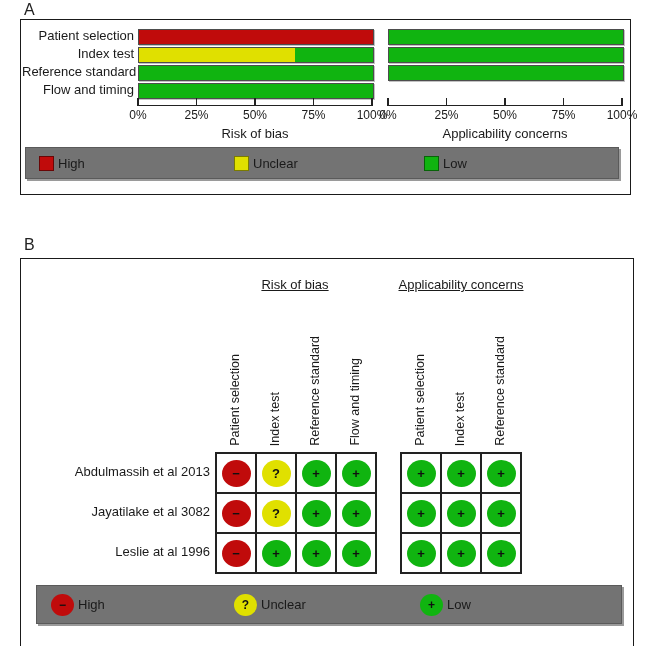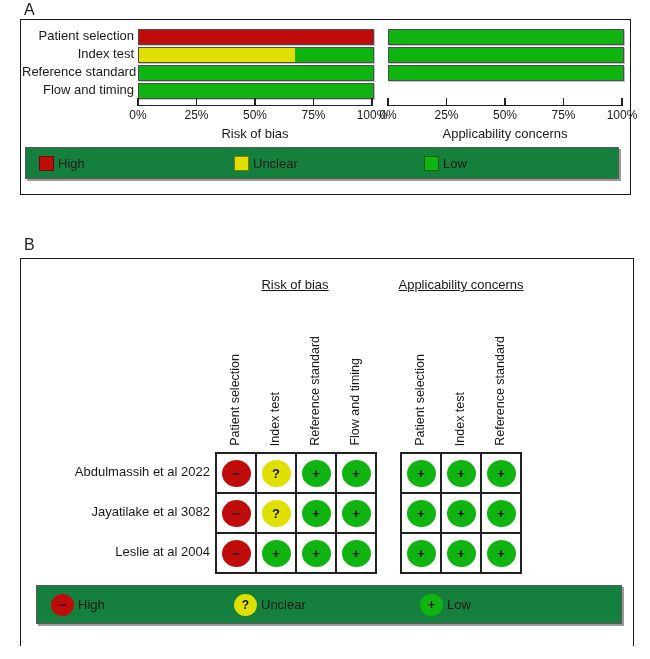--- a/index.html
+++ b/index.html
@@ -12,21 +12,21 @@
   .rowlabel{position:absolute;left:22px;width:112px;text-align:right;font-size:13px;
             height:15px;line-height:15px;white-space:nowrap;}
   .track{position:absolute;width:234px;height:14px;display:flex;border:1px solid #4d4d4d;
          box-shadow:1px 1px 0 rgba(120,120,120,0.45);background:#fff;}
   .seg{height:100%;}
   .axis{position:absolute;width:234px;height:26px;}
   .axline{position:absolute;left:0;top:6.5px;width:100%;height:1.5px;background:#222;}
   .tick{position:absolute;top:0;width:1.5px;height:8px;background:#222;}
   .ticklabel{position:absolute;top:10px;font-size:12px;transform:translateX(-50%);white-space:nowrap;}
   .ctitle{position:absolute;top:126px;width:234px;text-align:center;font-size:13px;}
-  .legbox{position:absolute;border:1.5px solid #5a5a5a;background:#15803d;box-shadow:2px 2px 0 #9a9a9a;}
+  .legbox{position:absolute;border:1.5px solid #5a5a5a;background:#737373;box-shadow:2px 2px 0 #9a9a9a;}
   #legendA{left:25px;top:147px;width:592px;height:30px;}
   #legendB{left:36px;top:585px;width:584px;height:37px;}
   .legitem{position:absolute;top:0;height:100%;display:flex;align-items:center;gap:4px;
            font-size:13px;white-space:nowrap;}
   .sw{width:15px;height:15px;border:1px solid rgba(0,0,0,0.45);box-sizing:border-box;}
   .sect{position:absolute;top:277px;font-size:13px;text-decoration:underline;
         transform:translateX(-50%);white-space:nowrap;}
   .vwrap{position:absolute;top:296px;height:150px;width:18px;display:flex;
          flex-direction:column;justify-content:flex-end;align-items:center;}
   .vtext{writing-mode:vertical-rl;transform:rotate(180deg);font-size:12.5px;
@@ -149,23 +149,23 @@
         <div class="vtext">Patient selection</div>
       </div>
       <div class="vwrap" style="left: 451px;">
         <div class="vtext">Index test</div>
       </div>
       <div class="vwrap" style="left: 491px;">
         <div class="vtext">Reference standard</div>
       </div>
     </div>
   <div id="studyLabels">
-      <div class="study" style="top: 464px;">Abdulmassih et al 2022</div>
+      <div class="study" style="top: 464px;">Abdulmassih et al 2013</div>
       <div class="study" style="top: 504px;">Jayatilake et al 3082</div>
-      <div class="study" style="top: 544px;">Leslie at al 2004</div>
+      <div class="study" style="top: 544px;">Leslie at al 1996</div>
     </div>
 
   <div class="grid" id="robGrid">
       <div class="cell">
         <div class="circ" style="background: rgb(192, 11, 11);">−</div>
       </div>
       <div class="cell">
         <div class="circ" style="background: rgb(224, 224, 0);">?</div>
       </div>
       <div class="cell">

